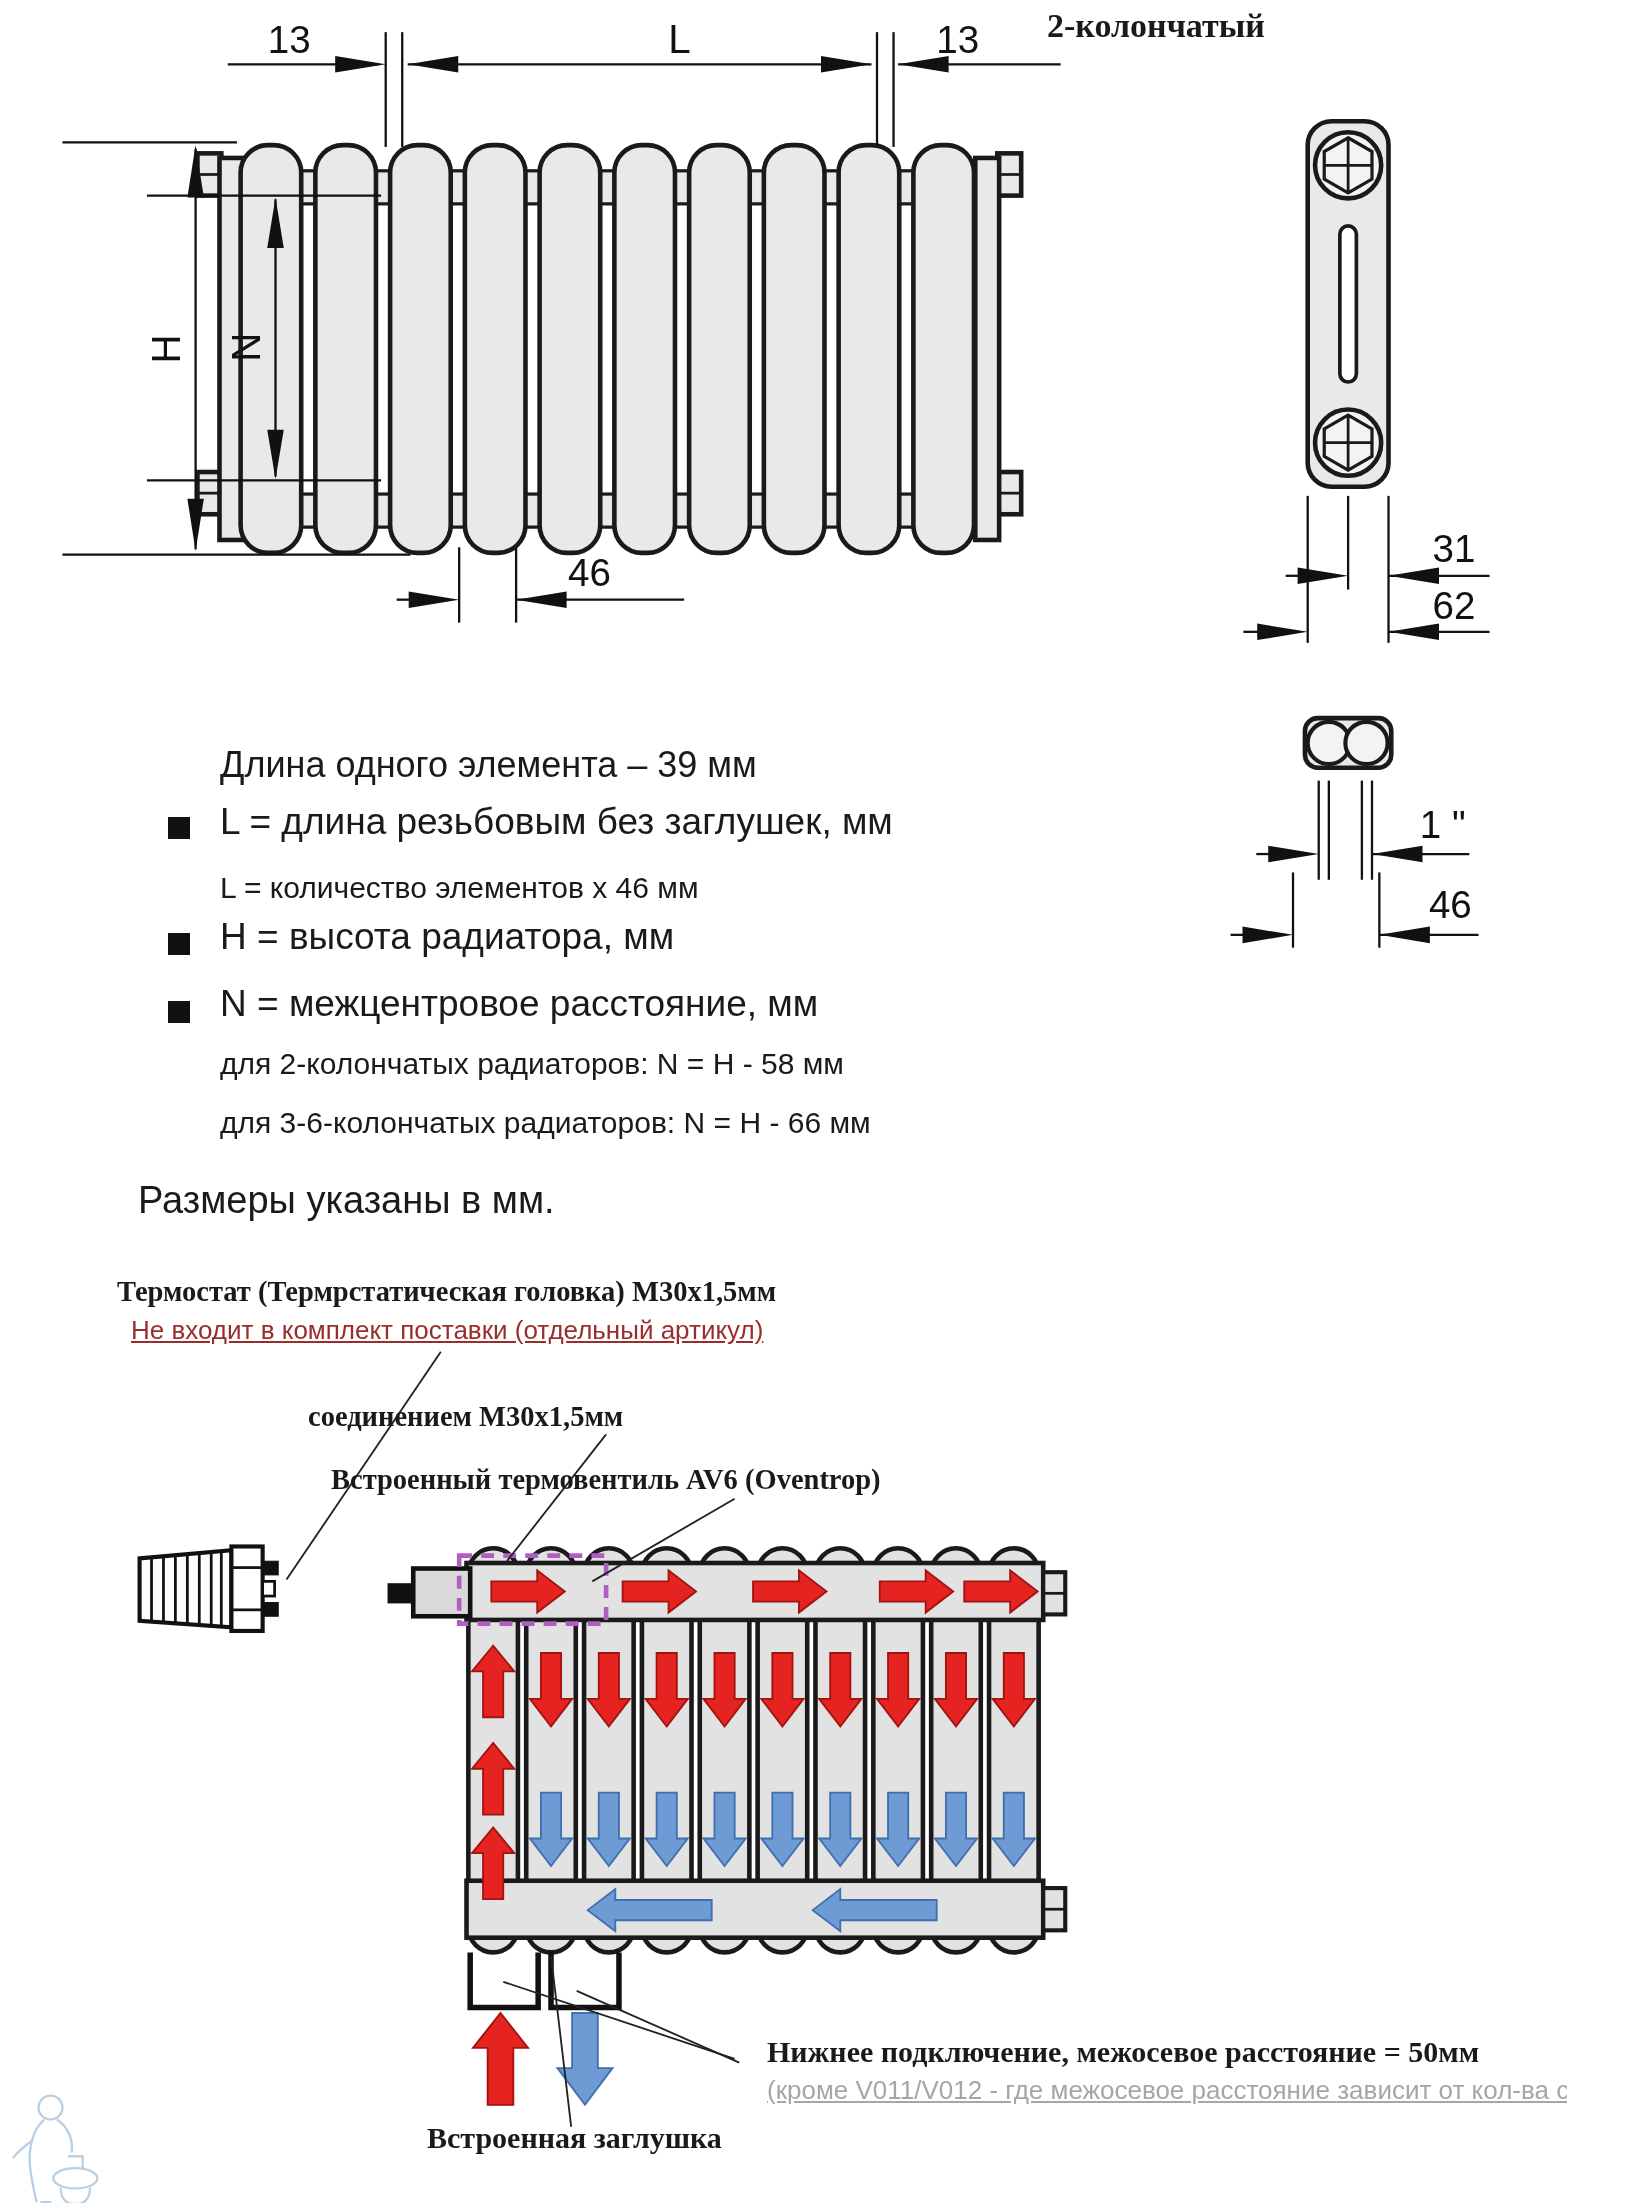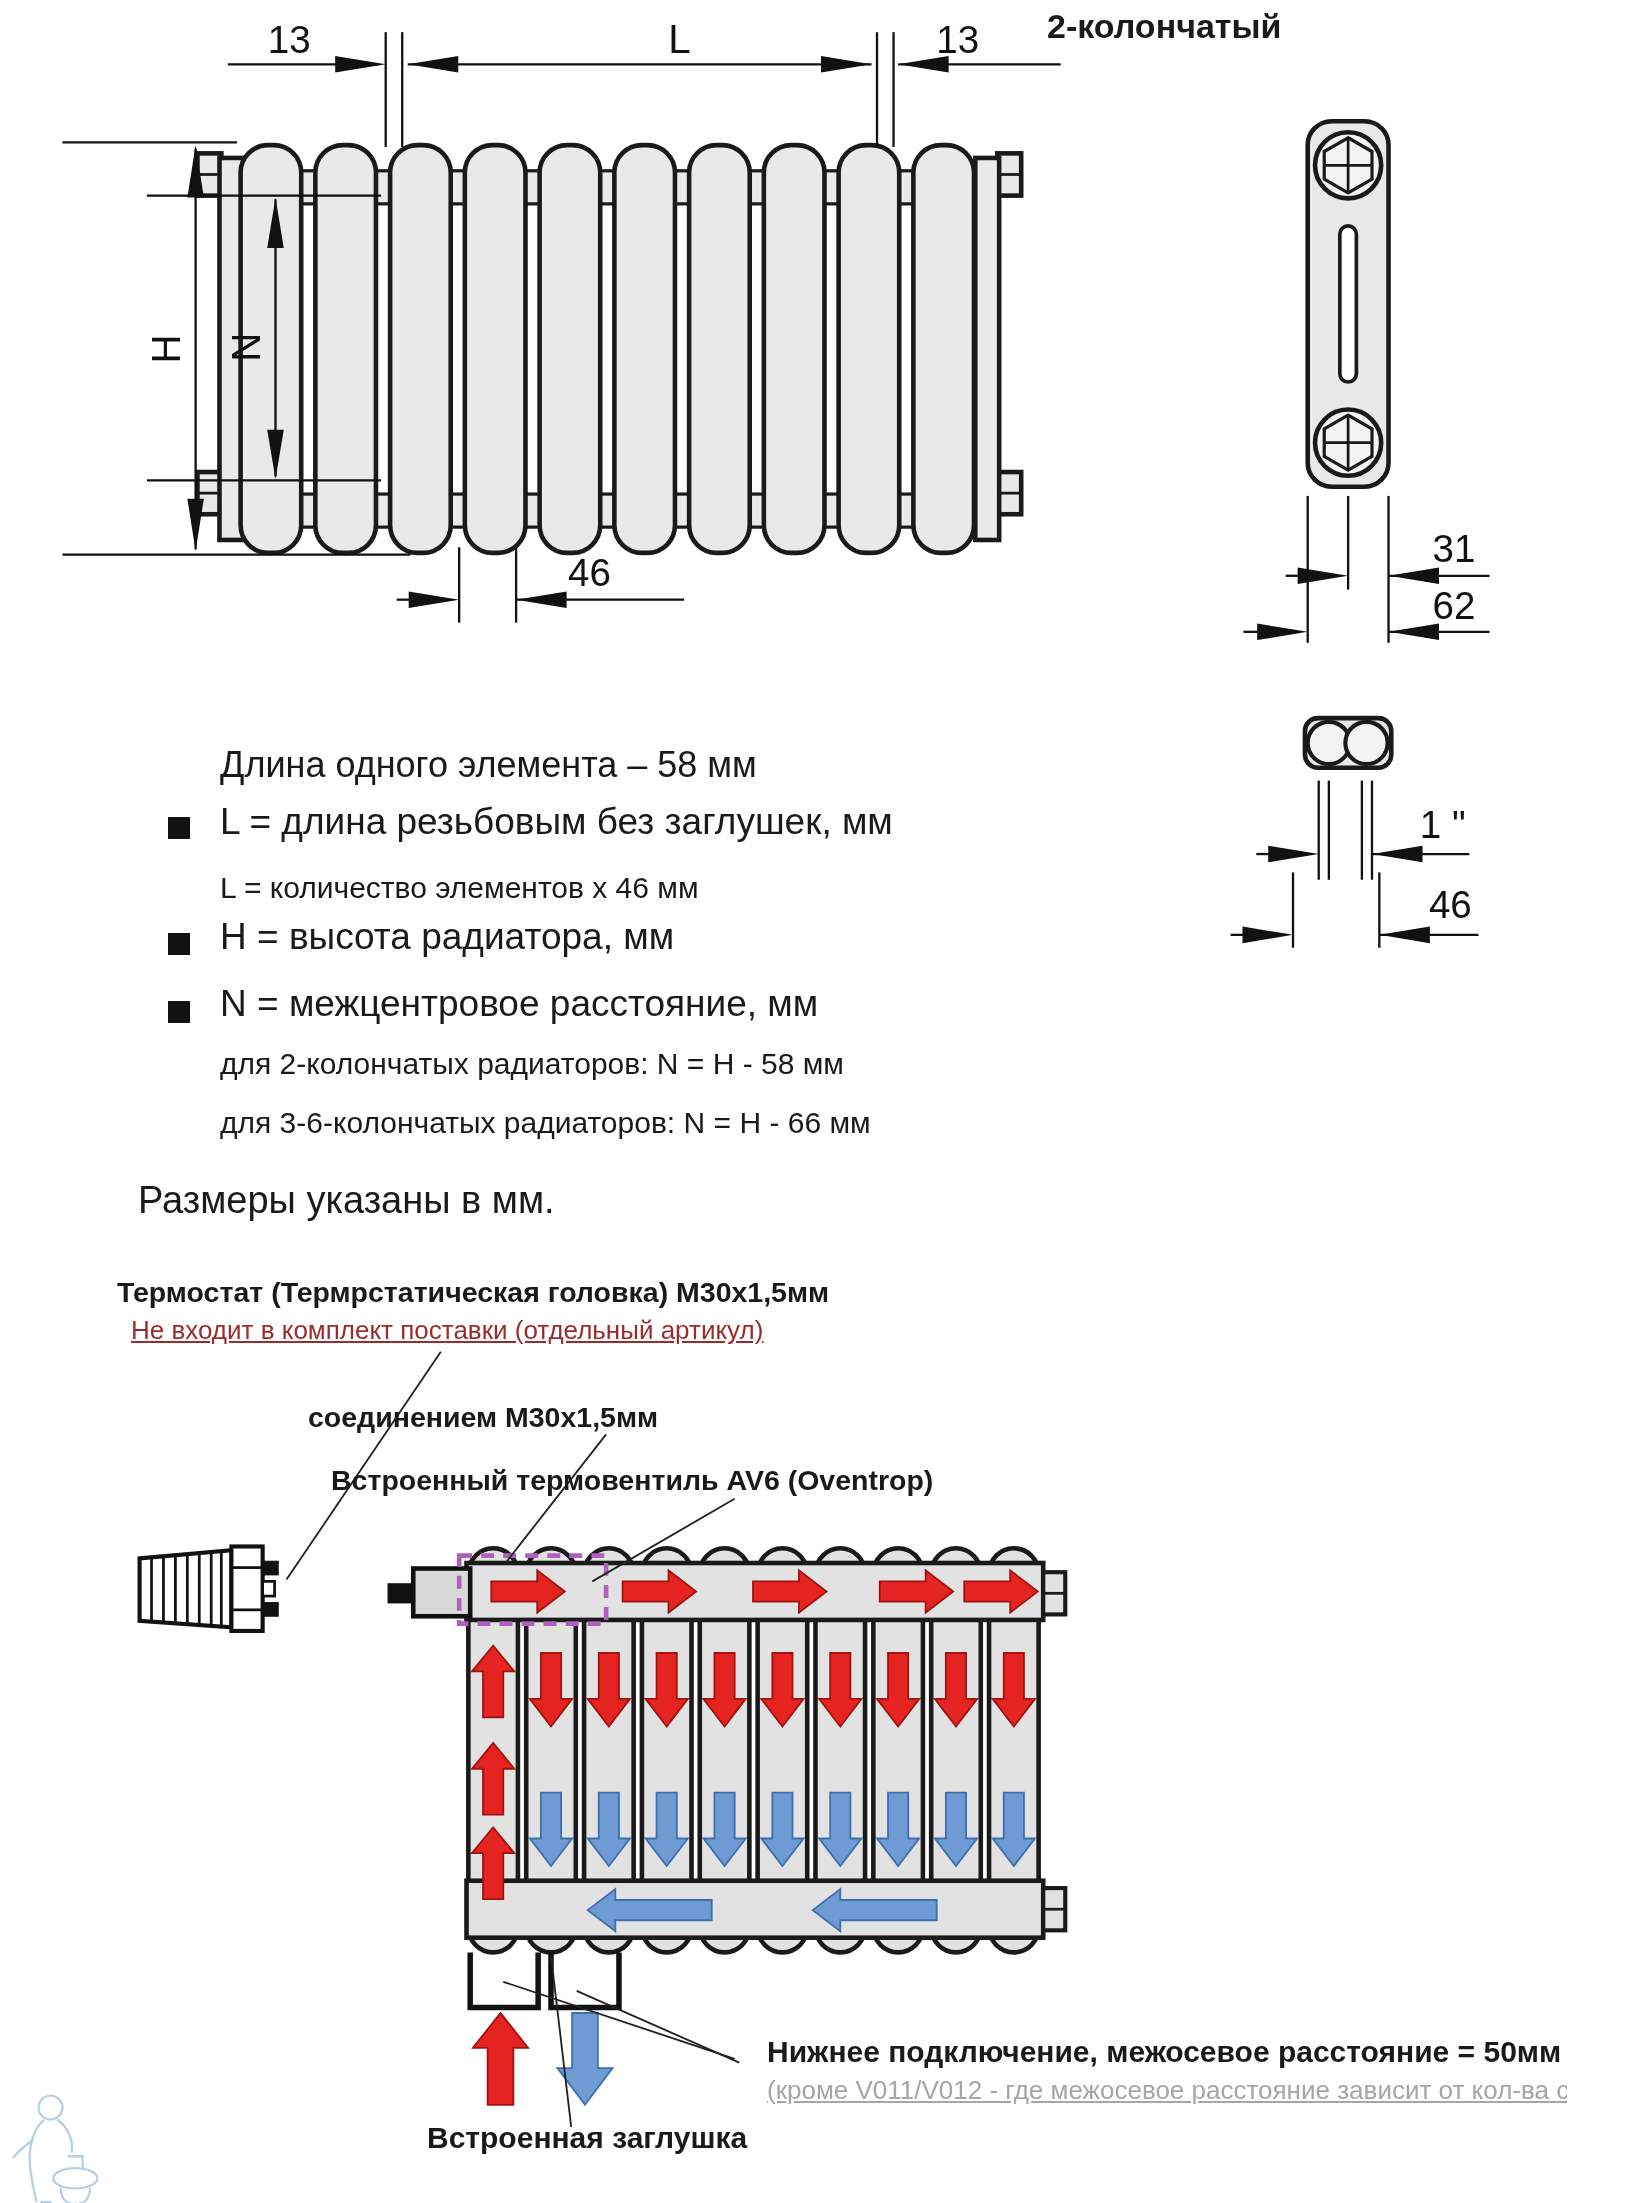--- a/index.html
+++ b/index.html
@@ -1,20 +1,20 @@
 <!DOCTYPE html>
 <html style="font-size:14.7px"><head>
 <meta charset="utf-8">
 <style>
   html,body{margin:0;padding:0;background:#ffffff;}
   #page{position:relative;width:1567px;height:2204px;background:#ffffff;overflow:hidden;
         font-family:"Liberation Sans","DejaVu Sans",sans-serif;color:#1a1a1a;}
   .abs{position:absolute;}
   .txt{white-space:nowrap;}
-  .b{font-weight:bold;}
+  .b{font-weight:bold;font-family:Liberation Serif, serif;}
   .note-red{color:#9b2c2c;text-decoration:underline;}
   .note-gray{color:#a6a6a6;text-decoration:underline;}
   .bullet{width:22px;height:22px;background:#111;}
   #wm-site{color:#cfcfcf;font-size:25px;transform:rotate(-90deg);transform-origin:left top;letter-spacing:0.9px;}
   svg text{font-family:"Liberation Sans","DejaVu Sans",sans-serif;fill:#111;}
 </style>
 </head>
 <body>
 
 <div id="page">
@@ -282,21 +282,21 @@
       <path d="M36,2330 C28,2336 20,2342 14,2350"></path>
       <ellipse cx="82" cy="2372" rx="24" ry="11"></ellipse>
       <path d="M66,2382 C66,2394 72,2400 82,2400 C92,2400 98,2394 98,2382"></path>
       <path d="M74,2348 L90,2348 L90,2362"></path>
       <path d="M44,2398 L56,2398"></path>
     </g>
   </svg>
 
   <div class="abs txt b" style="left:1047px;top:7.3px;font-size:34px">2-колончатый</div>
 
-  <div class="abs txt" style="left:220px;top:744px;font-size:36px">Длина одного элемента – 58 мм</div>
+  <div class="abs txt" style="left:220px;top:744px;font-size:36px">Длина одного элемента – 39 мм</div>
 
   <div class="abs bullet" style="left:168px;top:817px"></div>
   <div class="abs txt" style="left:220px;top:801px;font-size:37px">L = длина резьбовым без заглушек, мм</div>
   <div class="abs txt" style="left:220px;top:871px;font-size:30px">L = количество элементов х 46 мм</div>
 
   <div class="abs bullet" style="left:168px;top:933px"></div>
   <div class="abs txt" style="left:220px;top:916px;font-size:37px">H = высота радиатора, мм</div>
 
   <div class="abs bullet" style="left:168px;top:1001px"></div>
   <div class="abs txt" style="left:220px;top:983px;font-size:37px">N = межцентровое расстояние, мм</div>

